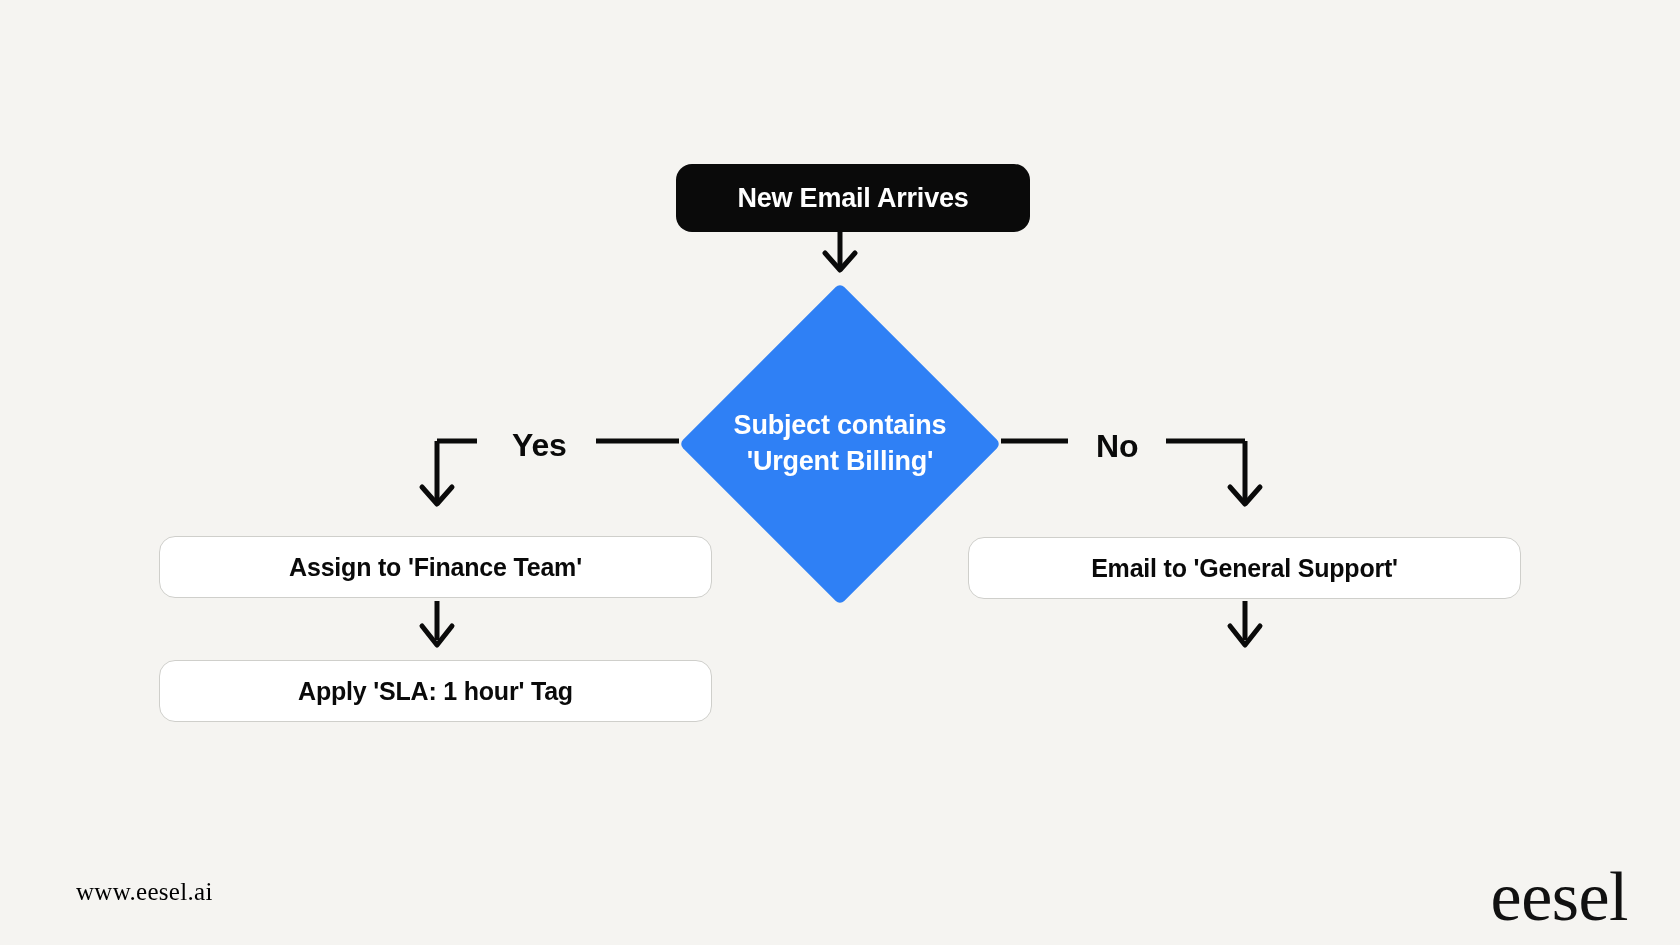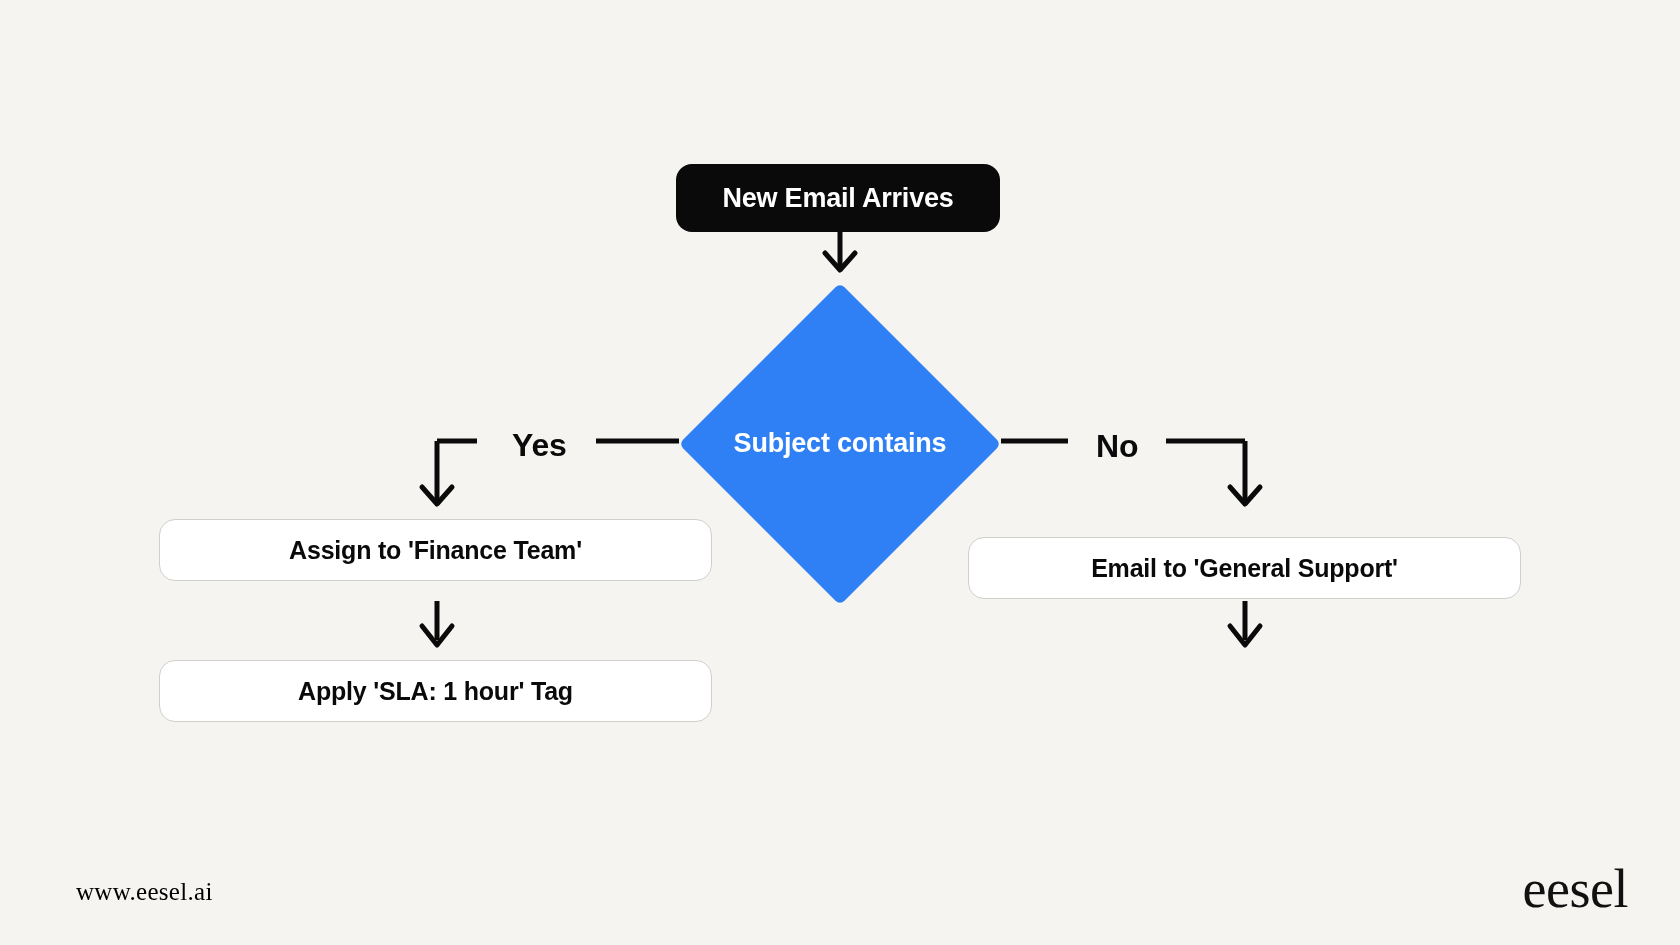--- a/index.html
+++ b/index.html
@@ -17,21 +17,21 @@
     position: relative;
     width: 1680px;
     height: 945px;
   }
 
   
   .start-node {
     position: absolute;
     left: 676px;
     top: 164px;
-    width: 324px;
+    width: 354px;
     height: 68px;
     background: #0a0a0a;
     border-radius: 16px;
     display: flex;
     align-items: center;
     justify-content: center;
     box-sizing: border-box;
   }
   .start-node-label {
     color: #ffffff;
@@ -90,21 +90,21 @@
     justify-content: center;
     box-sizing: border-box;
   }
   .action-label {
     color: #0a0a0a;
     font-size: 25px;
     font-weight: bold;
     letter-spacing: -0.2px;
     white-space: nowrap;
   }
-  .box-left-1  { left: 159px;  top: 519px; width: 553px; }
+  .box-left-1  { left: 159px;  top: 536px; width: 553px; }
   .box-left-2  { left: 159px;  top: 660px; width: 553px; }
   .box-right-1 { left: 968px;  top: 537px; width: 553px; }
   .box-right-2 { left: 968px;  top: 660px; width: 553px; }
 
   
   .branch-label {
     position: absolute;
     color: #0a0a0a;
     font-size: 32px;
     font-weight: bold;
@@ -131,21 +131,21 @@
     font-size: 25px;
     color: #000000;
     letter-spacing: 0.3px;
     margin-left: 24px;
   }
   .footer-logo {
     position: absolute;
     right: 52px;
     top: 862px;
     font-family: "Liberation Serif", serif;
-    font-size: 54px;
+    font-size: 70px;
     line-height: 1;
     color: #111111;
     letter-spacing: -0.5px;
   }
 </style>
 </head>
 <body>
 
 <div id="canvas">
 
@@ -182,20 +182,21 @@
   </svg>
 
   <div class="start-node">
     <span class="start-node-label">New Email Arrives</span>
   </div>
 
   <div class="decision-wrap">
     <div class="decision-diamond"></div>
     <div class="decision-text">
       <span>Subject contains</span>
+      <span>'Urgent Billing'</span>
     </div>
   </div>
 
   <div class="branch-label label-yes">Yes</div>
   <div class="branch-label label-no">No</div>
 
   <div class="action-box box-left-1">
     <span class="action-label">Assign to 'Finance Team'</span>
   </div>
   <div class="action-box box-left-2">

